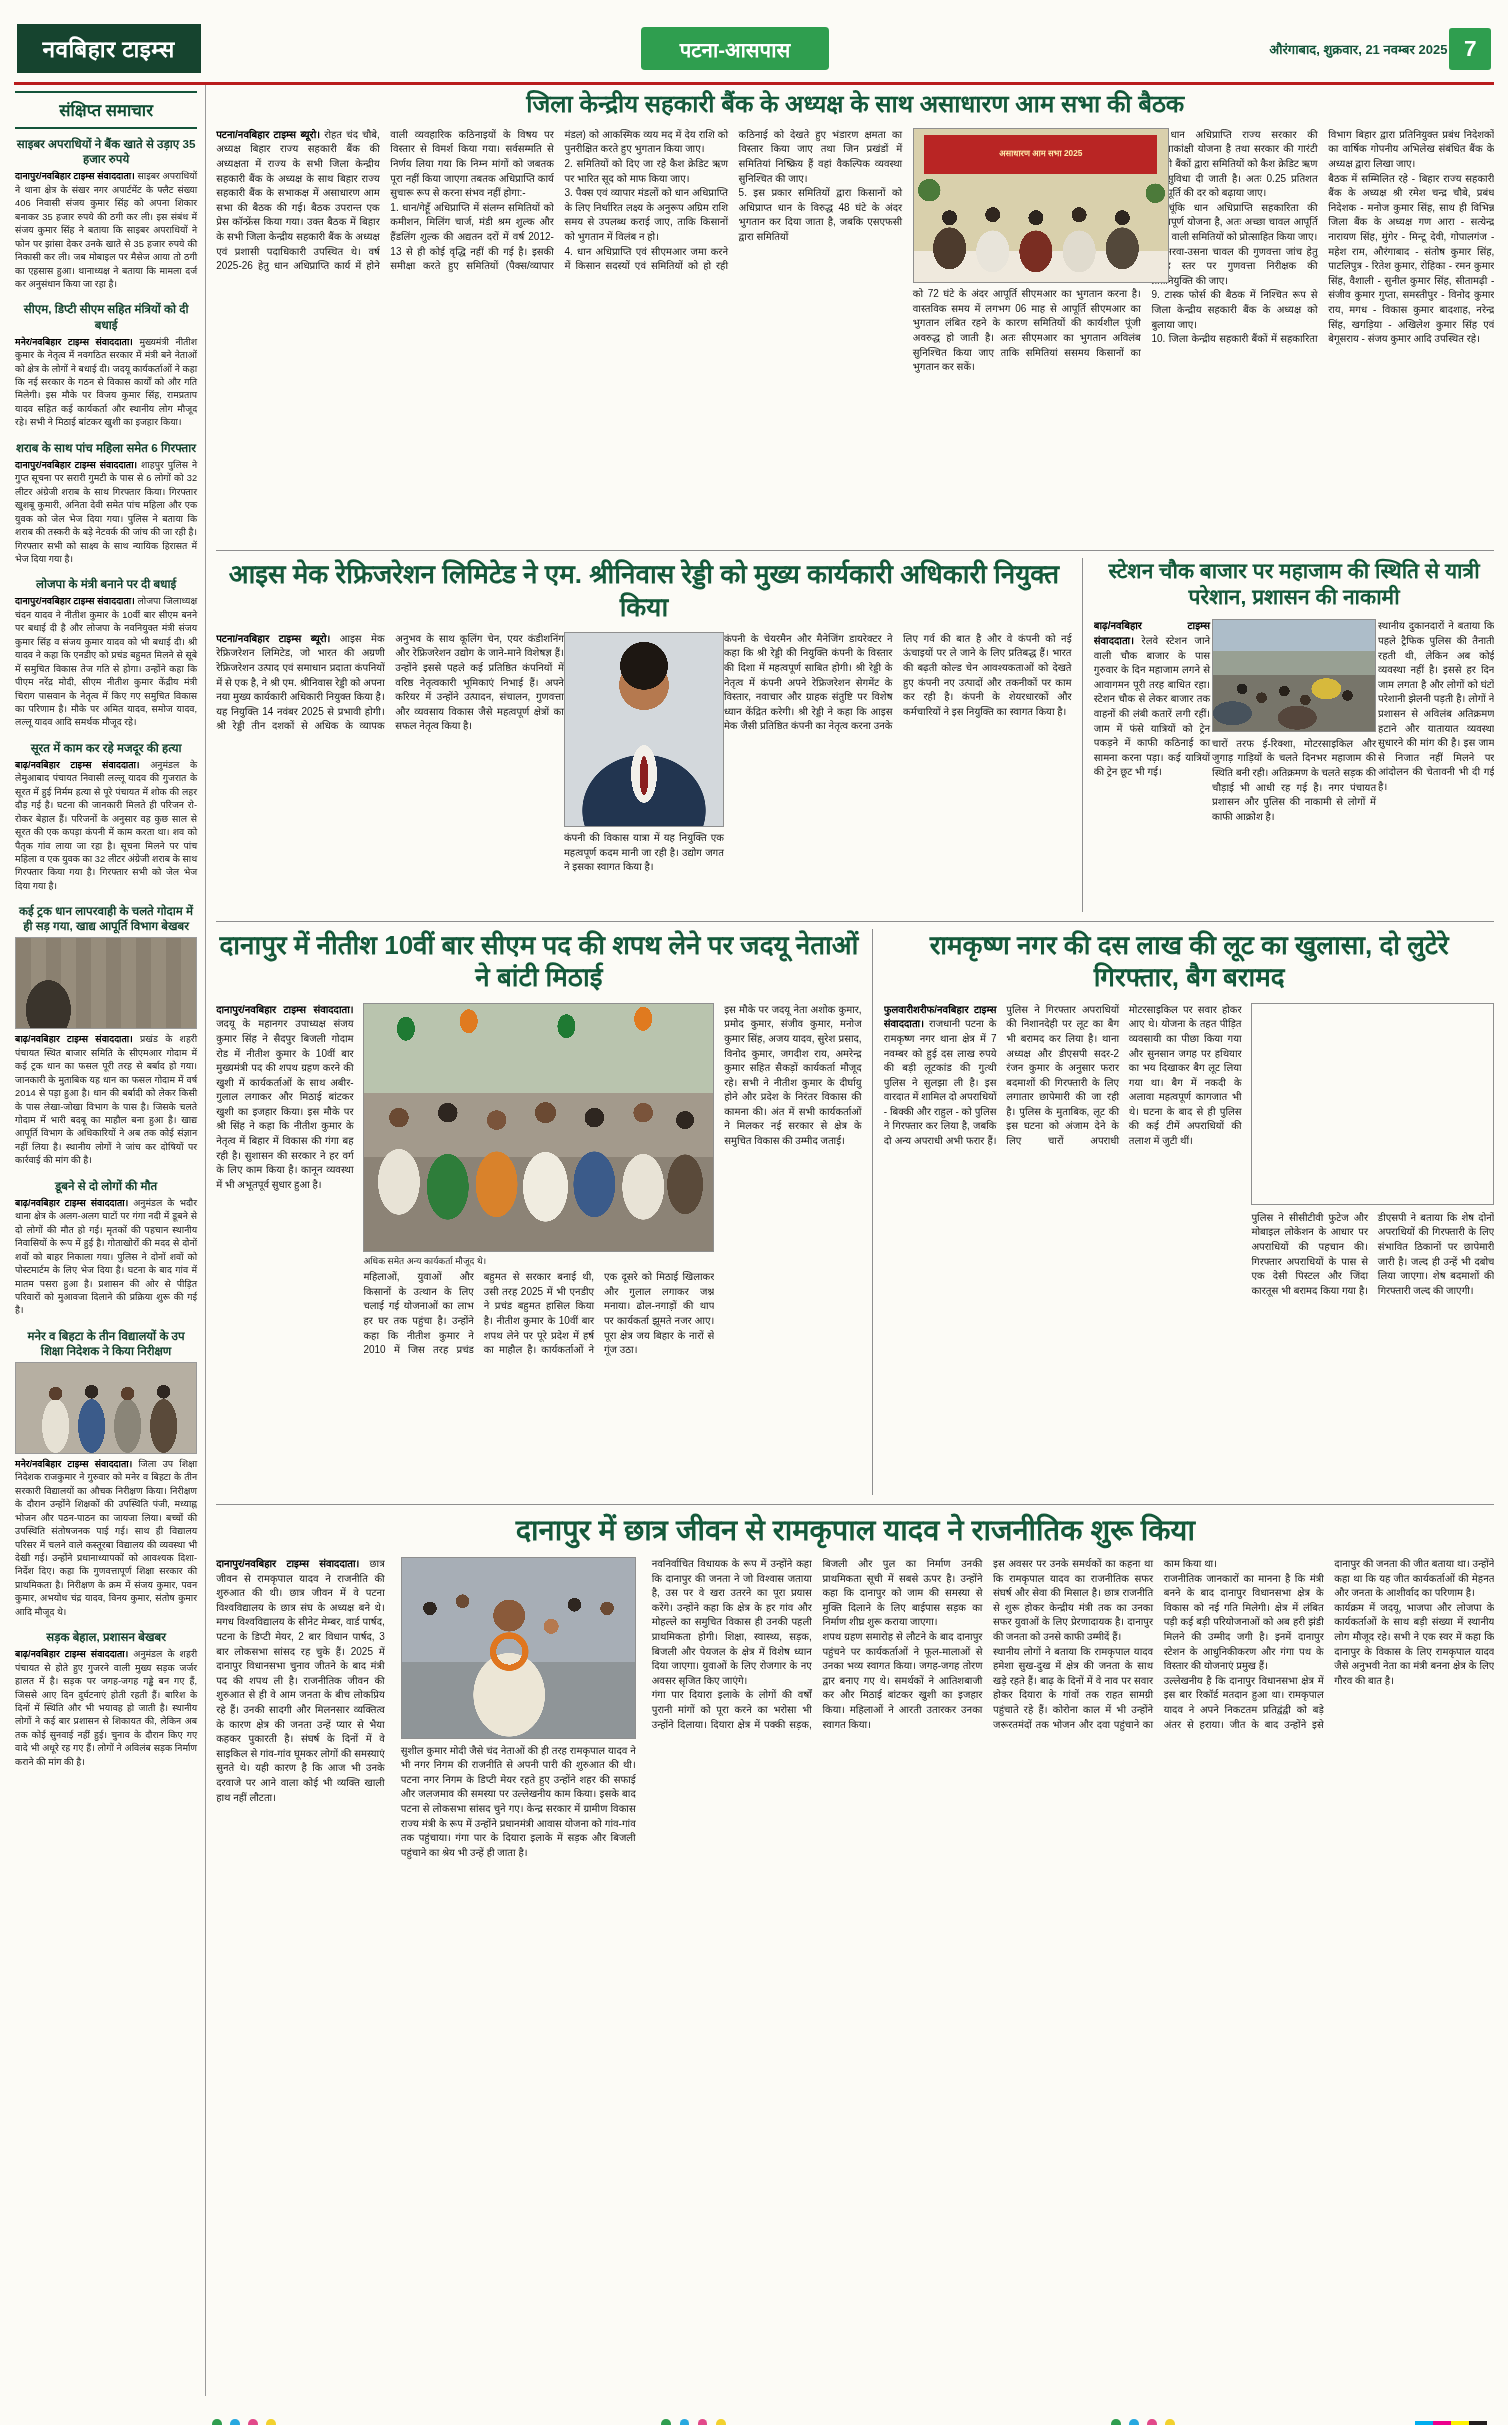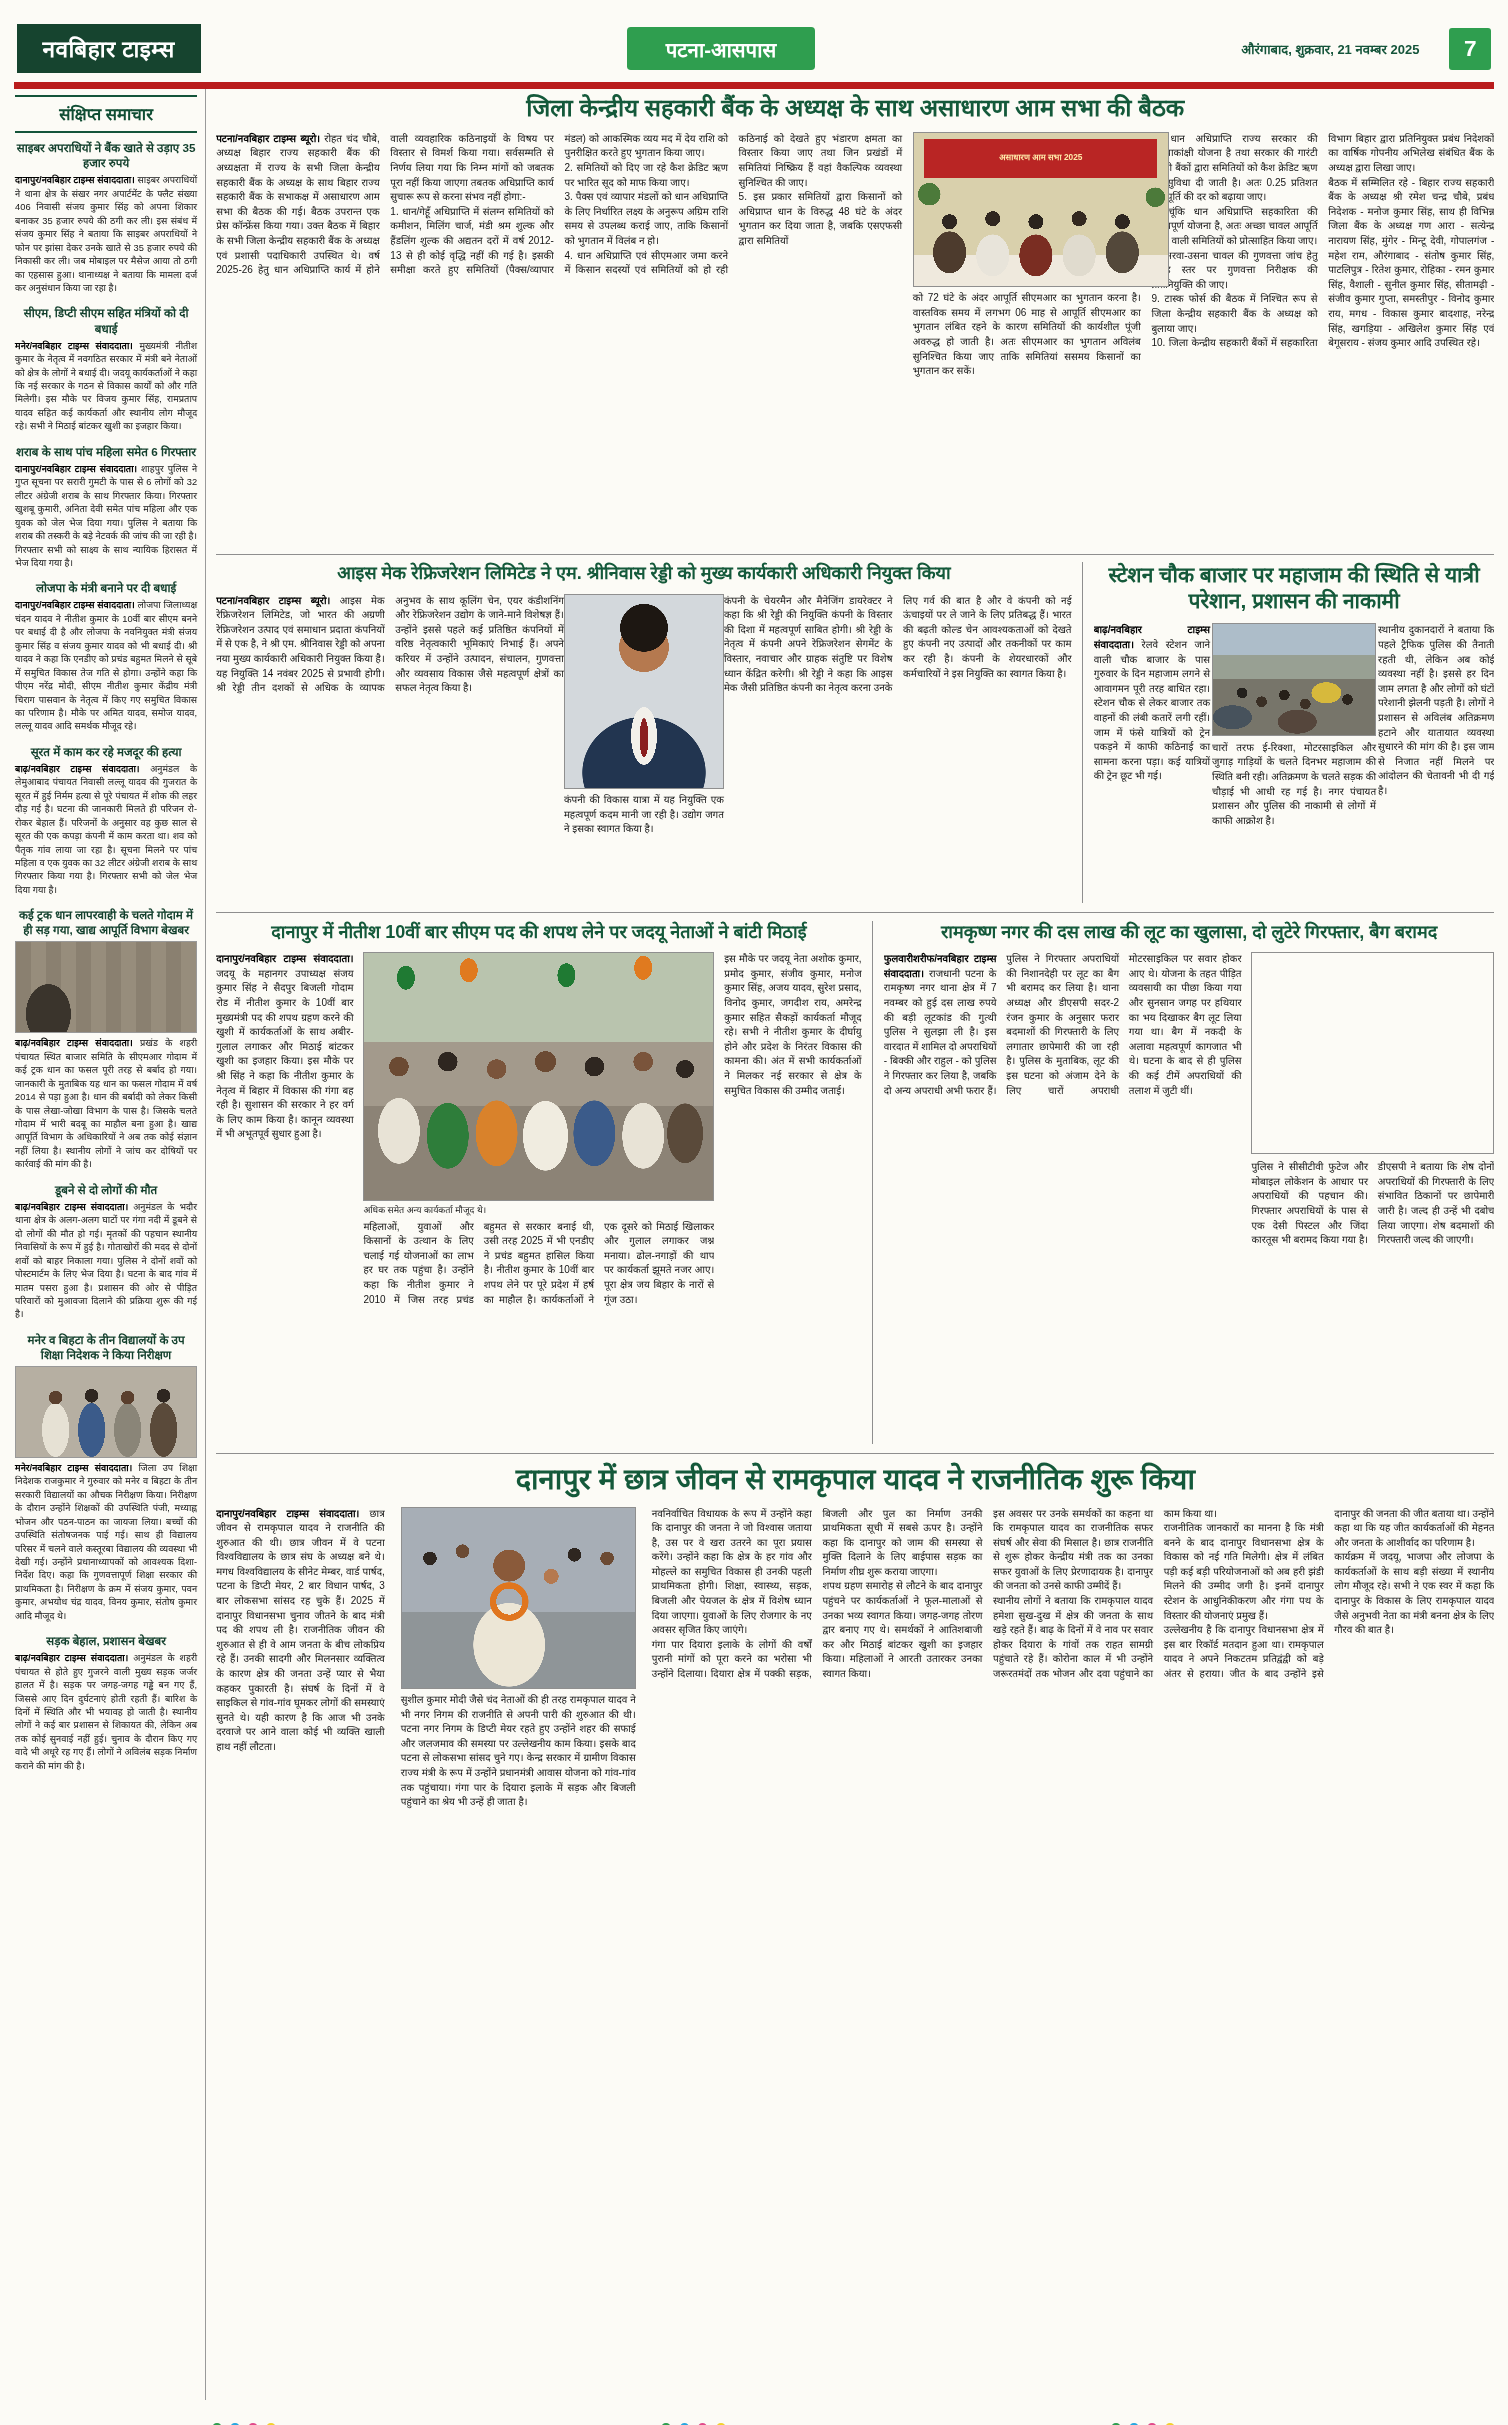--- a/index.html
+++ b/index.html
@@ -1,21 +1,21 @@
 <!DOCTYPE html>
 <html style="font-size:12px"><head>
 <meta charset="utf-8">
 <style>
 *{box-sizing:border-box;margin:0;padding:0}
 html,body{background:#e9e8e2}
 body{width:1508px;font-family:"Liberation Sans","DejaVu Sans",sans-serif}
 .page{position:relative;width:1508px;height:2426px;margin:0 auto;background:#fcfbf6;overflow:hidden;padding:22.6px 13.6px 0}
 
 
-.header{display:flex;align-items:center;gap:30px;padding:1.5px 3px 9px;border-bottom:7px solid #b91c1c}
+.header{display:flex;align-items:center;gap:2px;padding:1.5px 3px 9px;border-bottom:3px solid #b91c1c}
 .masthead{background:#16442f;color:#fff;font-size:22.6px;font-weight:bold;padding:9px 26px;letter-spacing:0.4px;flex:0 0 auto}
 .hspacer{flex:1}
 .badge{background:#2f9e4f;color:#fff;font-size:20.4px;font-weight:bold;padding:7.5px 39px;border-radius:3.8px;flex:0 0 auto}
 .dateline{color:#14543a;font-size:13px;font-weight:bold;flex:0 0 auto}
 .pagenum{background:#2f9e4f;color:#fff;font-size:22.6px;font-weight:bold;width:42px;height:42px;display:flex;align-items:center;justify-content:center;border-radius:3px;flex:0 0 auto}
 
 
 .content{display:flex;align-items:stretch}
 .sidebar{flex:0 0 192px;width:192px;border-right:0.8px solid #9a9a9a;padding:6px 7.5px 0 1.5px;height:2311px;overflow:hidden}
 .main{flex:1;padding-left:10.6px;overflow:hidden}
@@ -27,21 +27,21 @@
 .sb-b{font-size:9.3px;line-height:1.45;text-align:justify;color:#161616;white-space:pre-line}
 .byline{font-weight:bold;color:#000}
 .sb-photo{width:100%;height:92px;margin:3.8px 0;border:0.8px solid #999;position:relative;overflow:hidden}
 
 
 .bodytext{font-size:10px;line-height:1.46;text-align:justify;color:#141414;white-space:pre-line}
 .mt6{margin-top:4.5px}
 
 
 .main-headline{font-size:24px;color:#14593a;text-align:center;font-weight:bold;margin:4.5px 0 10.6px;line-height:1.15}
-.h2{font-size:18px;color:#14593a;text-align:center;font-weight:bold;line-height:1.24;margin:0 0 9px}
+.h2{font-size:26px;color:#14593a;text-align:center;font-weight:bold;line-height:1.24;margin:0 0 9px}
 .h2-sm{font-size:21px}
 .h-bottom{font-size:29px;color:#14593a;text-align:center;font-weight:bold;margin:3px 0 7.5px;line-height:1.15}
 
 
 .s1-body{display:flex;gap:10.6px;height:413px;overflow:hidden}
 .s1-a{flex:4;column-count:4;column-gap:10.6px}
 .s1-b{flex:0 0 228px;width:228px}
 .s1-c{flex:2;column-count:2;column-gap:10.6px}
 
 .row2{display:flex;border-top:0.8px solid #8e8e8e;margin-top:9px;padding-top:7.5px}

